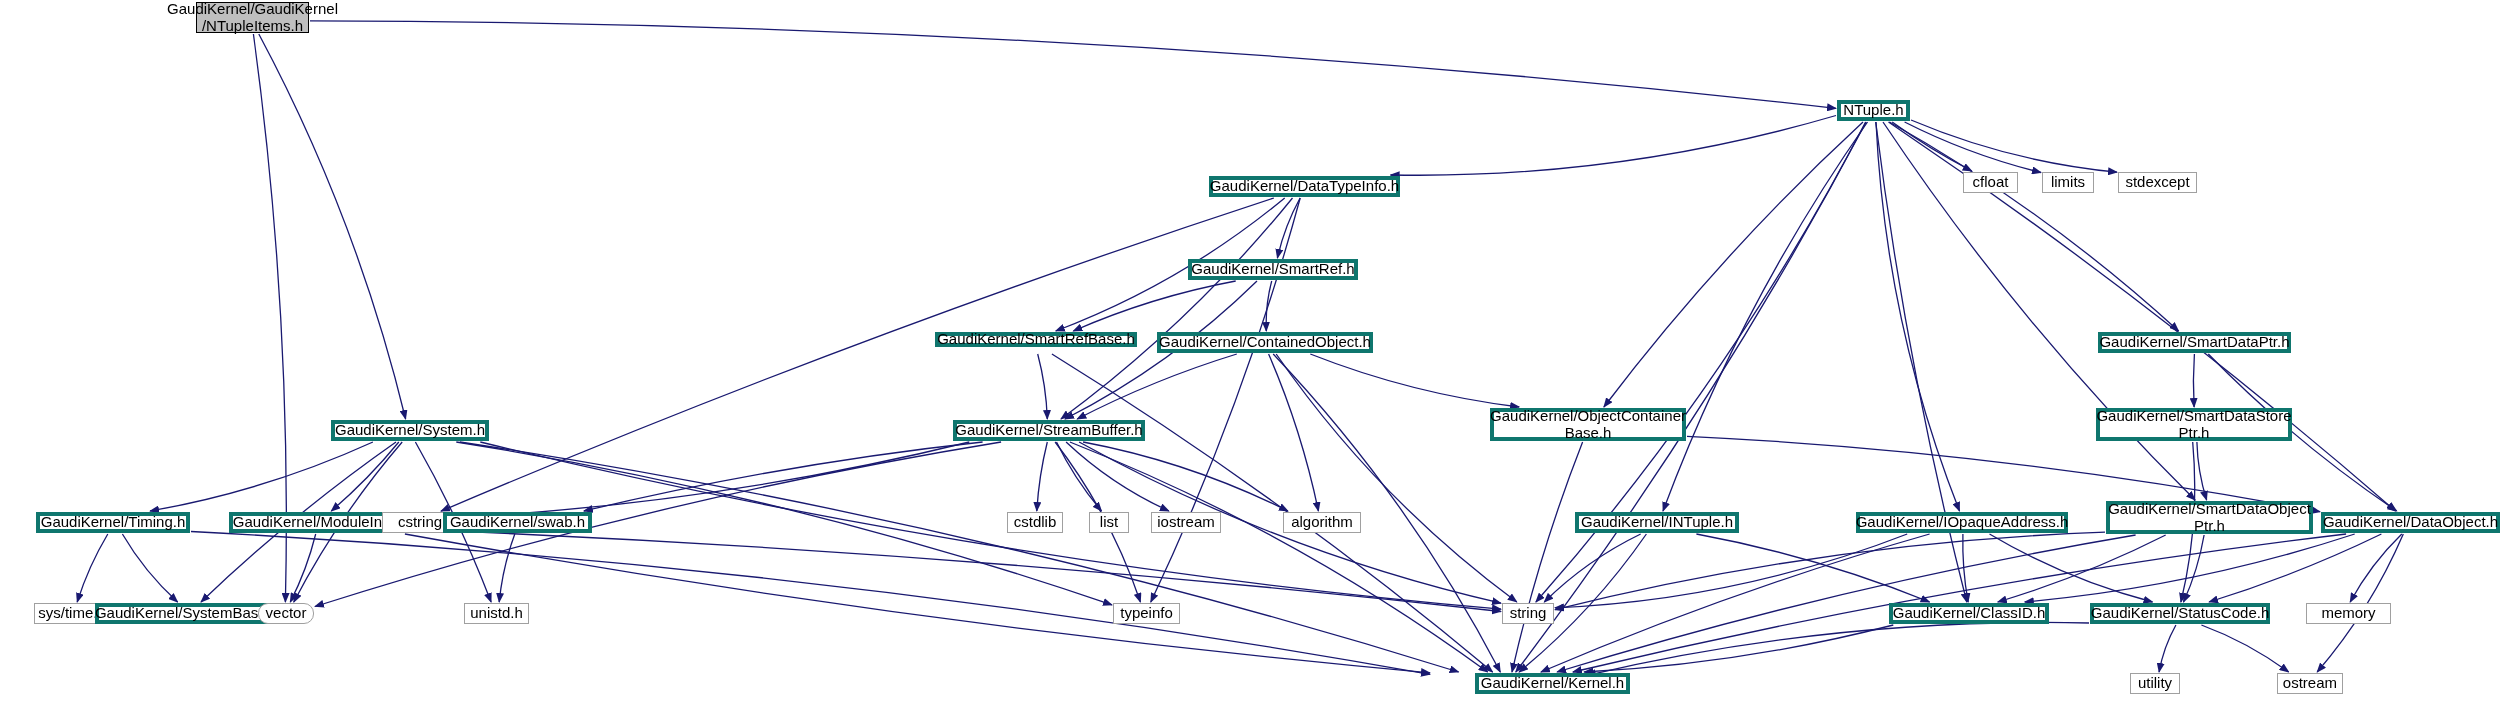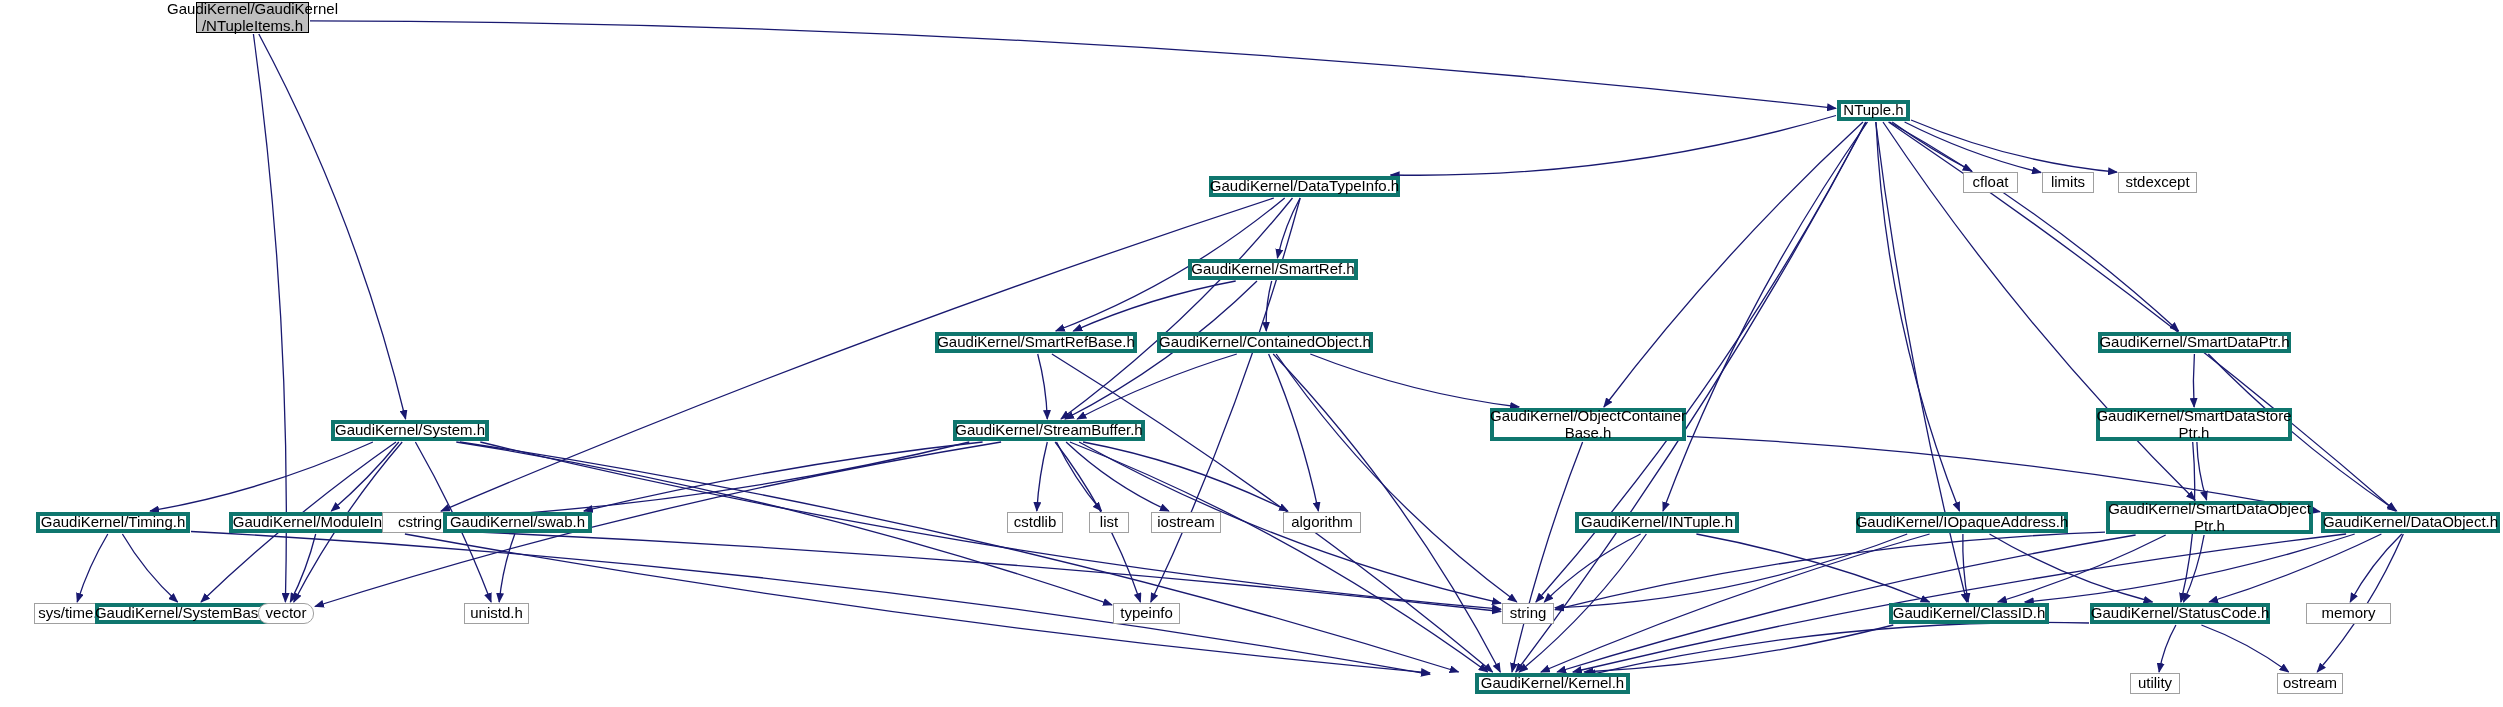--- a/index.html
+++ b/index.html
@@ -156,21 +156,21 @@
   </svg>
   <div id="node-layer">
       <div class="node root" style="left: 196px; top: 2px; width: 113px; height: 31px;"><span class="lbl">GaudiKernel/GaudiKernel
 /NTupleItems.h</span></div>
       <div class="node header" style="left: 1837px; top: 100px; width: 73px; height: 21px;"><span class="lbl">NTuple.h</span></div>
       <div class="node system" style="left: 1963px; top: 172px; width: 55px; height: 21px;"><span class="lbl">cfloat</span></div>
       <div class="node system" style="left: 2042px; top: 172px; width: 52px; height: 21px;"><span class="lbl">limits</span></div>
       <div class="node system" style="left: 2118px; top: 172px; width: 79px; height: 21px;"><span class="lbl">stdexcept</span></div>
       <div class="node header" style="left: 1209px; top: 176px; width: 191px; height: 21px;"><span class="lbl">GaudiKernel/DataTypeInfo.h</span></div>
       <div class="node header" style="left: 1188px; top: 259px; width: 170px; height: 21px;"><span class="lbl">GaudiKernel/SmartRef.h</span></div>
-      <div class="node header" style="left: 935px; top: 332px; width: 202px; height: 21px;"><span class="lbl">GaudiKernel/SmartRefBase.h</span></div>
+      <div class="node header" style="left: 935px; top: 332px; width: 202px; height: 15px;"><span class="lbl">GaudiKernel/SmartRefBase.h</span></div>
       <div class="node header" style="left: 1157px; top: 332px; width: 216px; height: 21px;"><span class="lbl">GaudiKernel/ContainedObject.h</span></div>
       <div class="node header" style="left: 2098px; top: 332px; width: 193px; height: 21px;"><span class="lbl">GaudiKernel/SmartDataPtr.h</span></div>
       <div class="node header" style="left: 2096px; top: 408px; width: 196px; height: 33px;"><span class="lbl">GaudiKernel/SmartDataStore
 Ptr.h</span></div>
       <div class="node header" style="left: 331px; top: 420px; width: 158px; height: 21px;"><span class="lbl">GaudiKernel/System.h</span></div>
       <div class="node header" style="left: 953px; top: 420px; width: 192px; height: 21px;"><span class="lbl">GaudiKernel/StreamBuffer.h</span></div>
       <div class="node header" style="left: 1490px; top: 408px; width: 196px; height: 33px;"><span class="lbl">GaudiKernel/ObjectContainer
 Base.h</span></div>
       <div class="node header" style="left: 36px; top: 512px; width: 154px; height: 21px;"><span class="lbl">GaudiKernel/Timing.h</span></div>
       <div class="node header" style="left: 229px; top: 512px; width: 182px; height: 21px;"><span class="lbl">GaudiKernel/ModuleInfo.h</span></div>
@@ -189,15 +189,15 @@
       <div class="node header" style="left: 95px; top: 603px; width: 184px; height: 21px;"><span class="lbl">GaudiKernel/SystemBase.h</span></div>
       <div class="node system" style="left: 258px; top: 603px; width: 56px; height: 21px; border-radius: 10px;"><span class="lbl">vector</span></div>
       <div class="node system" style="left: 464px; top: 603px; width: 65px; height: 21px;"><span class="lbl">unistd.h</span></div>
       <div class="node system" style="left: 1113px; top: 603px; width: 67px; height: 21px;"><span class="lbl">typeinfo</span></div>
       <div class="node system" style="left: 1502px; top: 603px; width: 52px; height: 21px;"><span class="lbl">string</span></div>
       <div class="node header" style="left: 1889px; top: 603px; width: 160px; height: 21px;"><span class="lbl">GaudiKernel/ClassID.h</span></div>
       <div class="node header" style="left: 2090px; top: 603px; width: 180px; height: 21px;"><span class="lbl">GaudiKernel/StatusCode.h</span></div>
       <div class="node system" style="left: 2306px; top: 603px; width: 85px; height: 21px;"><span class="lbl">memory</span></div>
       <div class="node header" style="left: 1431px; top: 673px; width: 155px; height: 21px; margin-left: 44px;"><span class="lbl">GaudiKernel/Kernel.h</span></div>
       <div class="node system" style="left: 2130px; top: 673px; width: 50px; height: 21px;"><span class="lbl">utility</span></div>
-      <div class="node system" style="left: 2277px; top: 673px; width: 66px; height: 21px;"><span class="lbl">ostream</span></div>
+      <div class="node system" style="left: 2277px; top: 673px; width: 66px; height: 21px; justify-content: flex-end;"><span class="lbl">ostream</span></div>
     </div>
 </div>
 
 </body></html>

